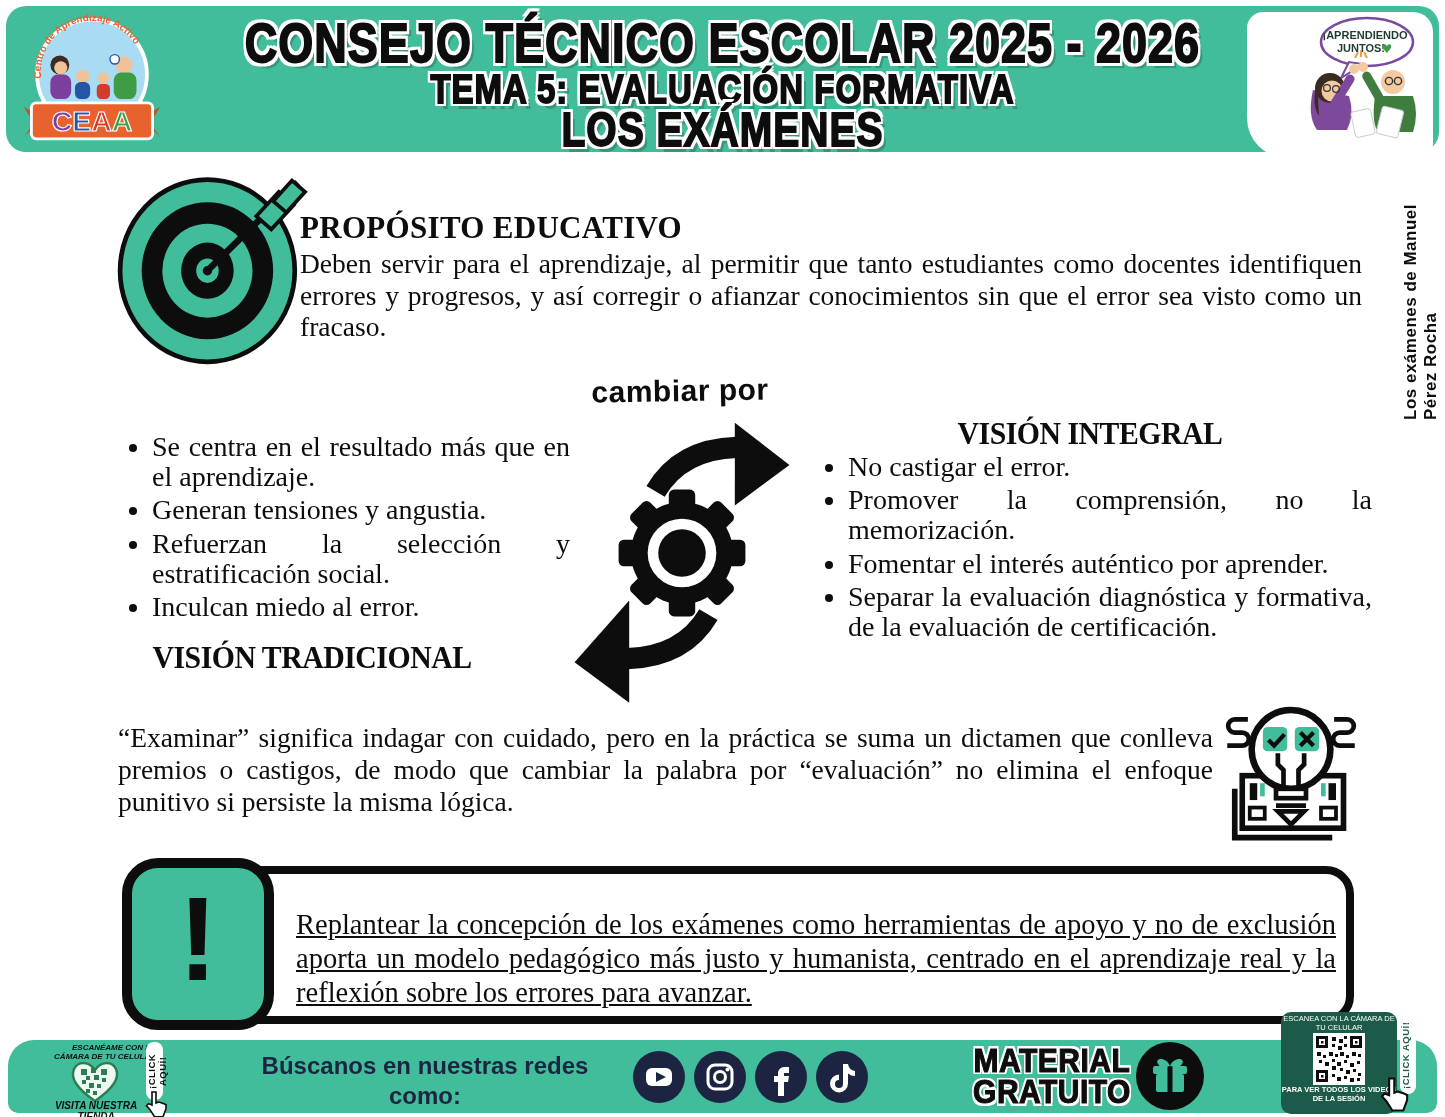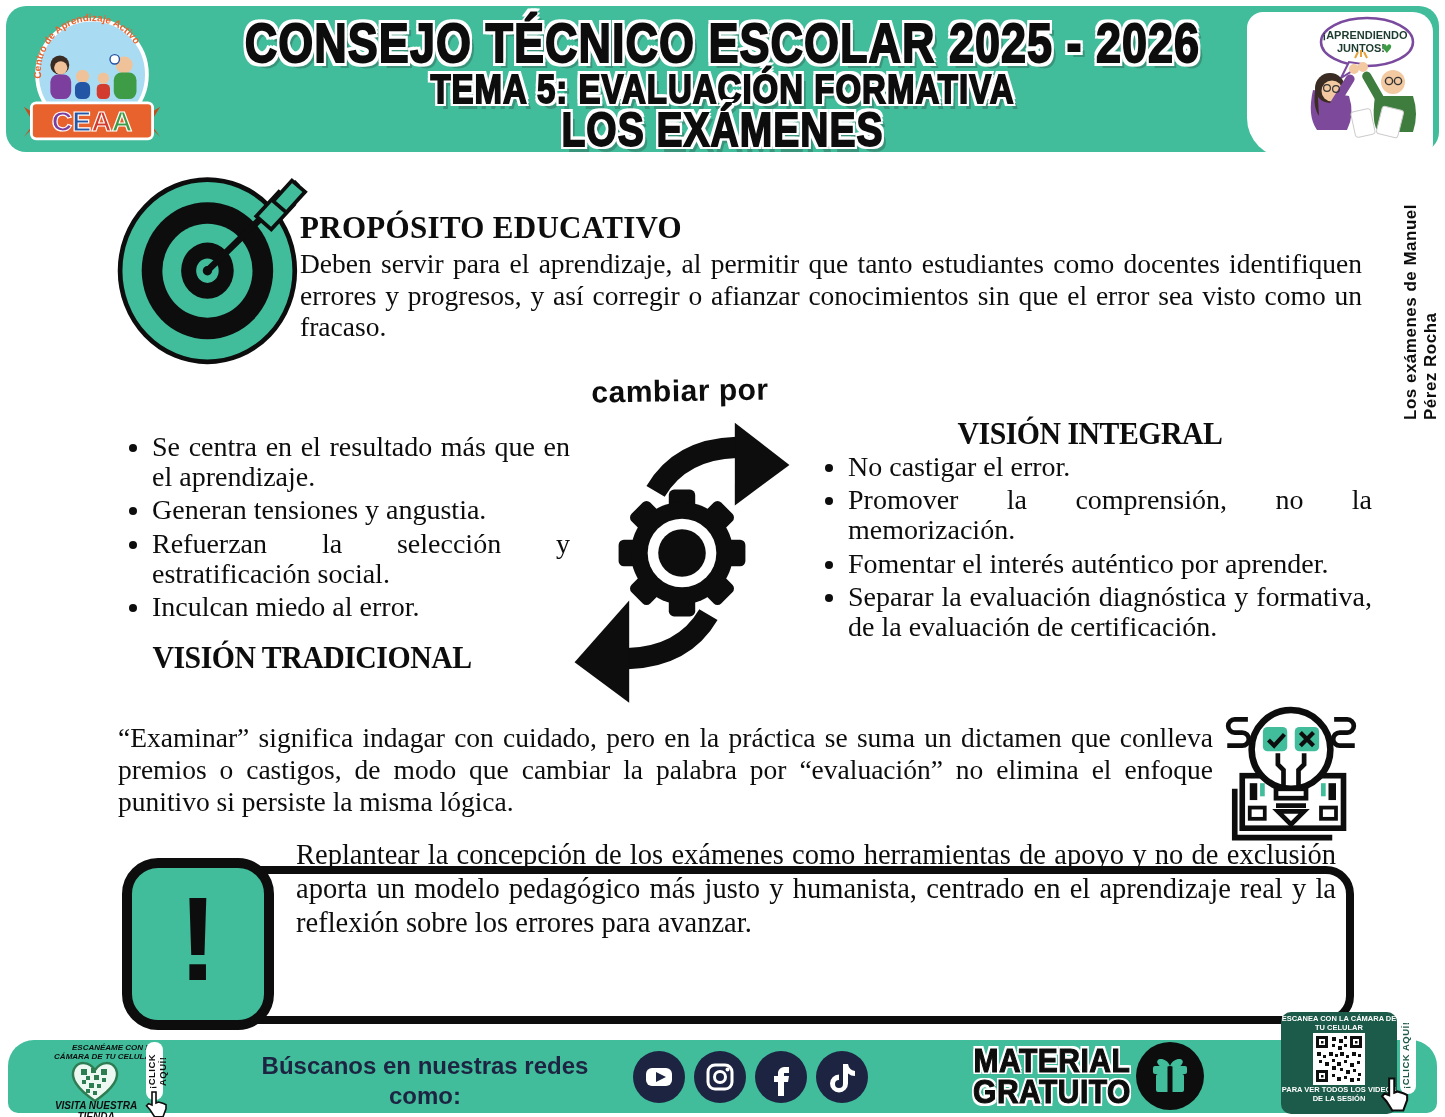--- a/index.html
+++ b/index.html
@@ -45,22 +45,22 @@
             text-align:justify;}
 
   
   .warn-box{position:absolute;left:138px;top:866px;width:1216px;height:158px;background:#ffffff;
             border:8px solid #0d0d0d;border-radius:28px;box-sizing:border-box;}
   .warn-tile{position:absolute;left:122px;top:858px;width:152px;height:172px;background:#41BD9B;
              border:10px solid #0d0d0d;border-radius:36px;box-sizing:border-box;z-index:3;
              display:flex;align-items:center;justify-content:center;}
   .warn-excl{font-size:118px;font-weight:bold;color:#0d0d0d;line-height:1;margin-top:-10px;
              font-family:"Liberation Sans",sans-serif;}
-  .warn-text{position:absolute;left:296px;top:838px;width:1040px;font-size:28.5px;line-height:1.2;
-             text-align:justify;z-index:2;}
+  .warn-text{position:absolute;left:296px;top:908px;width:1040px;font-size:28.5px;line-height:1.2;
+             text-align:justify;z-index:2;text-decoration:underline;}
 
   
   .footer-band{position:absolute;left:8px;top:1040px;width:1429px;height:73px;background:#41BD9B;
                border-radius:26px 26px 10px 10px;}
   .lqr-top{position:absolute;left:36px;top:1044px;width:120px;text-align:right;
            font-size:8px;font-weight:bold;font-style:italic;line-height:1.1;color:#0d0d0d;}
   .lqr-heart{position:absolute;left:62px;top:1058px;}
   .lqr-bottom{position:absolute;left:36px;top:1100px;width:120px;text-align:center;
               font-size:10px;font-weight:bold;font-style:italic;color:#0d0d0d;}
   .click-pill{writing-mode:vertical-rl;transform:rotate(180deg);background:#ffffff;
@@ -73,21 +73,21 @@
          font-weight:bold;font-size:24px;line-height:1.27;}
   .socials{position:absolute;left:633px;top:1051px;display:flex;gap:9px;}
   .material{position:absolute;left:972px;top:1044px;width:160px;text-align:center;font-weight:bold;
             font-size:30px;line-height:.97;color:#0d0d0d;letter-spacing:.5px;transform:scaleY(1.1);
             transform-origin:top center;-webkit-text-stroke:1px #0d0d0d;
             text-shadow:2px 0 0 #fff,-2px 0 0 #fff,0 2px 0 #fff,0 -2px 0 #fff,
                         2px 2px 0 #fff,-2px 2px 0 #fff,2px -2px 0 #fff,-2px -2px 0 #fff;}
   .gift{position:absolute;left:1136px;top:1042px;}
   .rqr-box{position:absolute;left:1281px;top:1012px;width:116px;height:102px;background:#1C5B49;
            border-radius:10px;text-align:center;color:#ffffff;z-index:2;}
-  .rqr-top{font-size:7.5px;font-weight:bold;line-height:1.15;margin-top:3px;}
+  .rqr-top{font-size:7.5px;font-weight:normal;line-height:1.15;margin-top:3px;}
   .rqr-bottom{font-size:7.5px;font-weight:bold;line-height:1.15;}
 
   .abs{position:absolute;}
 </style>
 </head>
 <body>
 
 <div id="poster">
 
   <div class="header-band">

